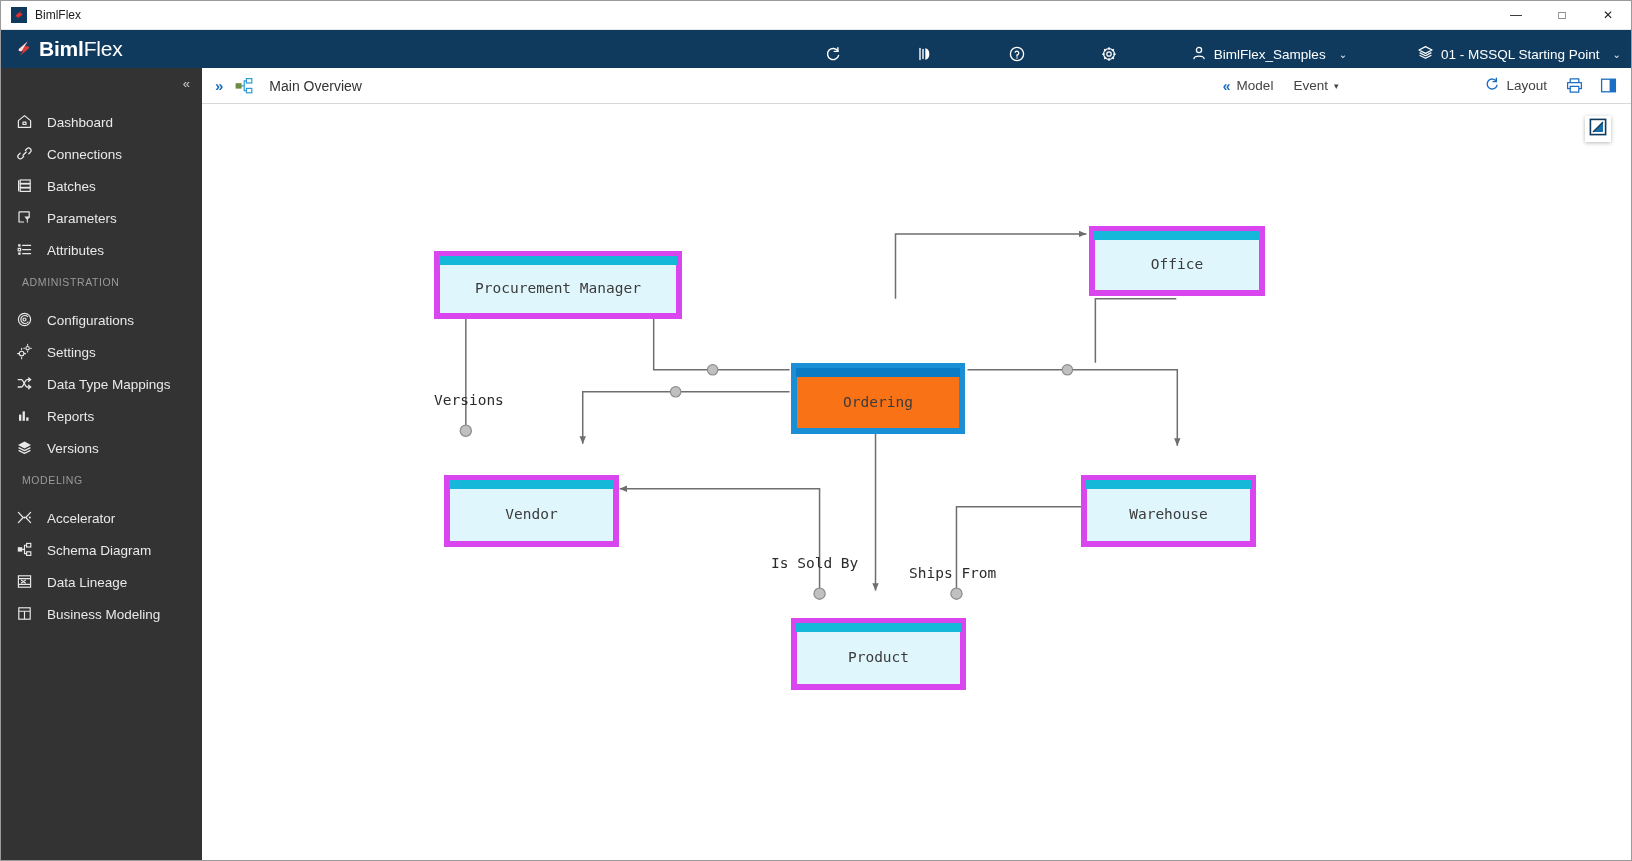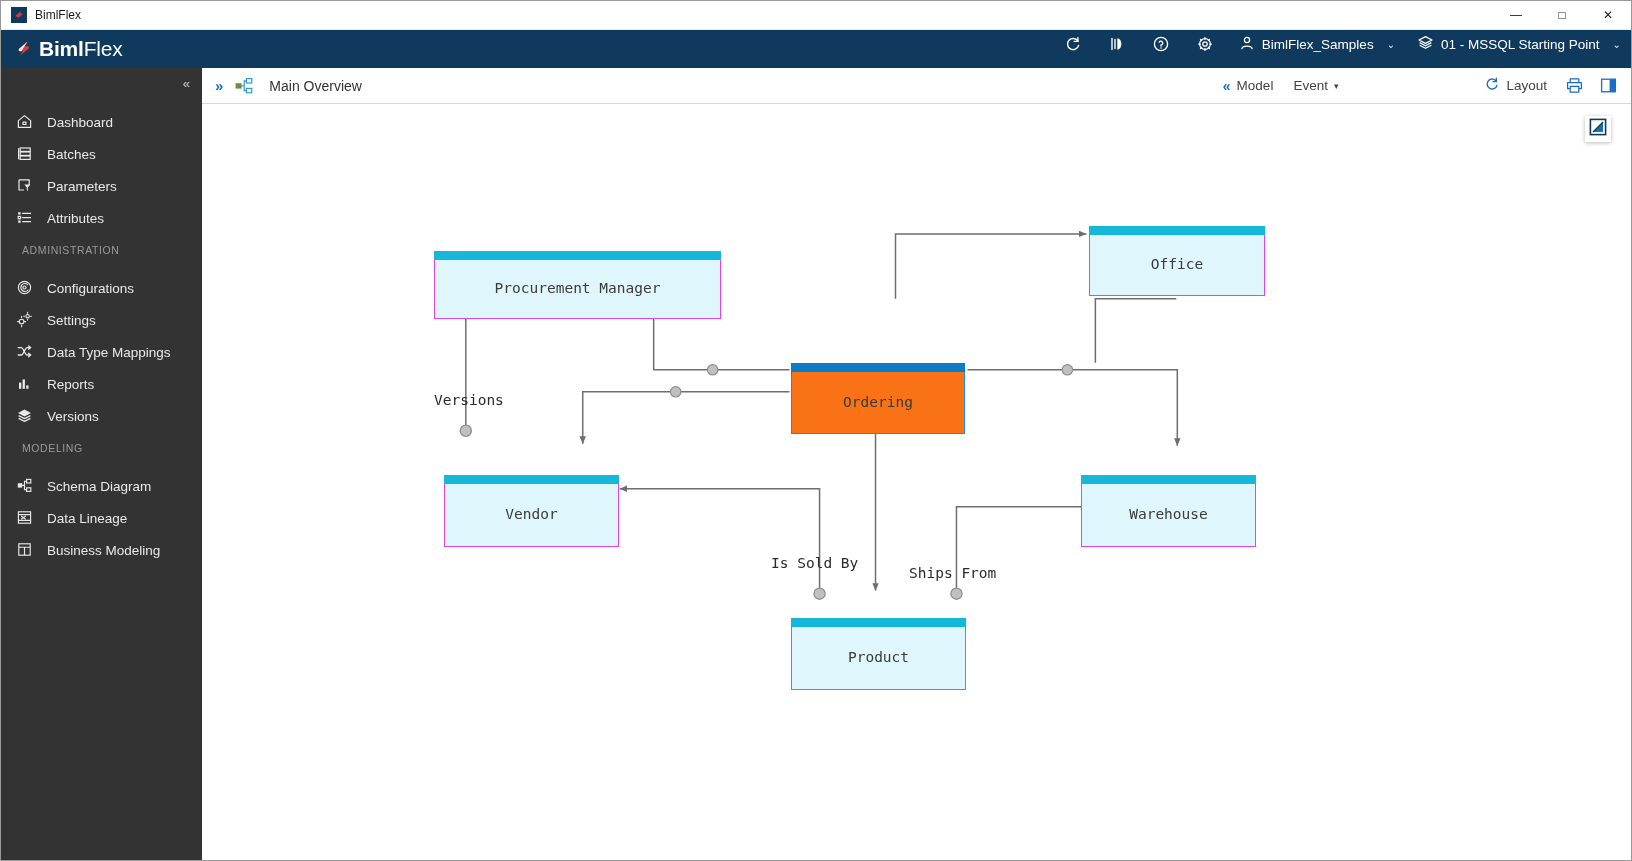--- a/index.html
+++ b/index.html
@@ -43,21 +43,21 @@
     background: #103a5d;
     display: flex; align-items: center;
     color: #fff;
   }
   .brand { display: flex; align-items: center; margin-left: 12px; }
   .brand-logo { width: 22px; height: 22px; margin-right: 4px; }
   .brand-text { font-size: 21px; letter-spacing: -0.2px; }
   .brand-text b { font-weight: 700; }
   .brand-text span { font-weight: 300; }
 
-  .header-right { margin-left: auto; display: flex; align-items: flex-end; height: 28px; }
+  .header-right { margin-left: auto; display: flex; align-items: flex-start; height: 28px; gap: 48px; }
   .hdr-icon {
     width: 44px; height: 38px;
     display: flex; align-items: center; justify-content: center;
     color: #fff;
   }
   .hdr-item {
     display: flex; align-items: center; gap: 7px;
     height: 38px; padding: 0 10px 0 12px;
     font-size: 13.5px; color: #fff;
   }
@@ -116,21 +116,21 @@
     width: 26px; height: 26px; background: #fff;
     box-shadow: 0 1px 4px rgba(0,0,0,.28);
     display: flex; align-items: center; justify-content: center;
   }
   .diagram { position: absolute; inset: 0; }
 
   
   .node {
     position: absolute;
     background: #e0f6fd;
-    border: 1px solid #d946ef;
+    border: 6px solid #d946ef;
     display: flex; align-items: center; justify-content: center;
     font-family: "DejaVu Sans Mono", monospace;
     font-size: 14.5px; color: #3b3b3b;
   }
   .node::before {
     content: ""; position: absolute; left: -1px; right: -1px; top: -1px;
     height: 9px; background: #16b8da;
   }
   .node.accent { background: #f97316; border-color: #1b8fd6; }
   .node.accent::before { background: #0a7bc4; }
@@ -238,20 +238,30 @@
       <div class="sb-item">
         <span class="sb-ico">
           <svg width="17" height="17" viewBox="0 0 17 17" fill="none" stroke="#e9e9e9" stroke-width="1.2" stroke-linejoin="round">
             <path d="M2.4 7.6 L8.5 2.6 L14.6 7.6 L14.6 14.4 L2.4 14.4 Z"></path>
             <path d="M7 11.5 L10 11.5 L10 9.2 L7 9.2 Z"></path>
           </svg>
         </span>
         <span>Dashboard</span>
       </div>
 
+      <div class="sb-item">
+        <span class="sb-ico">
+          <svg width="17" height="17" viewBox="0 0 17 17" fill="none" stroke="#e9e9e9" stroke-width="1.3" stroke-linecap="round">
+            <path d="M7.0 10.2 L10.2 7.0"></path>
+            <path d="M9.4 5.3 L11.0 3.7 A2.4 2.4 0 0 1 14.4 7.1 L12.8 8.7"></path>
+            <path d="M7.6 11.5 L6.0 13.1 A2.4 2.4 0 0 1 2.6 9.7 L4.2 8.1"></path>
+          </svg>
+        </span>
+        <span>Connections</span>
+      </div>
 
 
       <div class="sb-item">
         <span class="sb-ico">
           <svg width="17" height="17" viewBox="0 0 17 17" fill="none" stroke="#e9e9e9" stroke-width="1.2">
             <rect x="4.2" y="3.0" width="10" height="3.4"></rect>
             <rect x="4.2" y="7.0" width="10" height="3.4"></rect>
             <rect x="4.2" y="11.0" width="10" height="3.4"></rect>
             <path d="M2.6 3.6 L2.6 13.8" stroke-linecap="round"></path>
           </svg>
@@ -336,20 +346,31 @@
             <path d="M8.5 2.6 L15 6.0 L8.5 9.4 L2 6.0 Z" fill="#e9e9e9" stroke="none"></path>
             <path d="M2.6 8.6 L8.5 11.6 L14.4 8.6"></path>
             <path d="M2.6 11.4 L8.5 14.4 L14.4 11.4"></path>
           </svg>
         </span>
         <span>Versions</span>
       </div>
 
       <div class="sb-section">MODELING</div>
 
+      <div class="sb-item">
+        <span class="sb-ico">
+          <svg width="17" height="17" viewBox="0 0 17 17" fill="none" stroke="#e9e9e9" stroke-width="1.25" stroke-linecap="round">
+            <path d="M2.4 3.4 L7.2 8.5 L2.4 13.6"></path>
+            <path d="M14.6 3.4 L9.8 8.5 L14.6 13.6"></path>
+            <circle cx="8.5" cy="8.5" r="1.1" fill="#e9e9e9" stroke="none"></circle>
+            <circle cx="13.8" cy="8.5" r="1.0" fill="#e9e9e9" stroke="none"></circle>
+          </svg>
+        </span>
+        <span>Accelerator</span>
+      </div>
 
       <div class="sb-item">
         <span class="sb-ico">
           <svg width="17" height="17" viewBox="0 0 17 17" fill="none" stroke="#e9e9e9" stroke-width="1.15">
             <rect x="1.8" y="6.2" width="4.4" height="4.4" fill="#e9e9e9" stroke="none"></rect>
             <rect x="10.6" y="2.4" width="4.2" height="3.6"></rect>
             <rect x="10.6" y="10.8" width="4.2" height="3.6"></rect>
             <path d="M6.4 8.4 L8.5 8.4 L8.5 4.2 L10.4 4.2 M8.5 8.4 L8.5 12.6 L10.4 12.6" stroke-linecap="round"></path>
           </svg>
         </span>
@@ -464,21 +485,21 @@
             <circle cx="618" cy="490" r="5.6" fill="#c0c0c0" stroke="#8e8e8e" stroke-width="1.3"></circle>
 
             <path d="M755 490 L755 403 L963 403" marker-end="url(#arrow)"></path>
             <circle cx="755" cy="490" r="5.6" fill="#c0c0c0" stroke="#8e8e8e" stroke-width="1.3"></circle>
 
             <path d="M264 326 L264 190" marker-end="url(#arrow)"></path>
             <circle cx="264" cy="327" r="5.6" fill="#c0c0c0" stroke="#8e8e8e" stroke-width="1.3"></circle>
           </g>
         </svg>
 
-        <div class="node" style="left:232px; top:147px; width:287px; height:68px;">
+        <div class="node" style="left:232px; top:147px; width:248px; height:68px;">
           <span class="node-label">Procurement Manager</span>
         </div>
 
         <div class="node" style="left:887px; top:122px; width:176px; height:70px;">
           <span class="node-label">Office</span>
         </div>
 
         <div class="node accent" style="left:589px; top:259px; width:174px; height:71px;">
           <span class="node-label">Ordering</span>
         </div>

